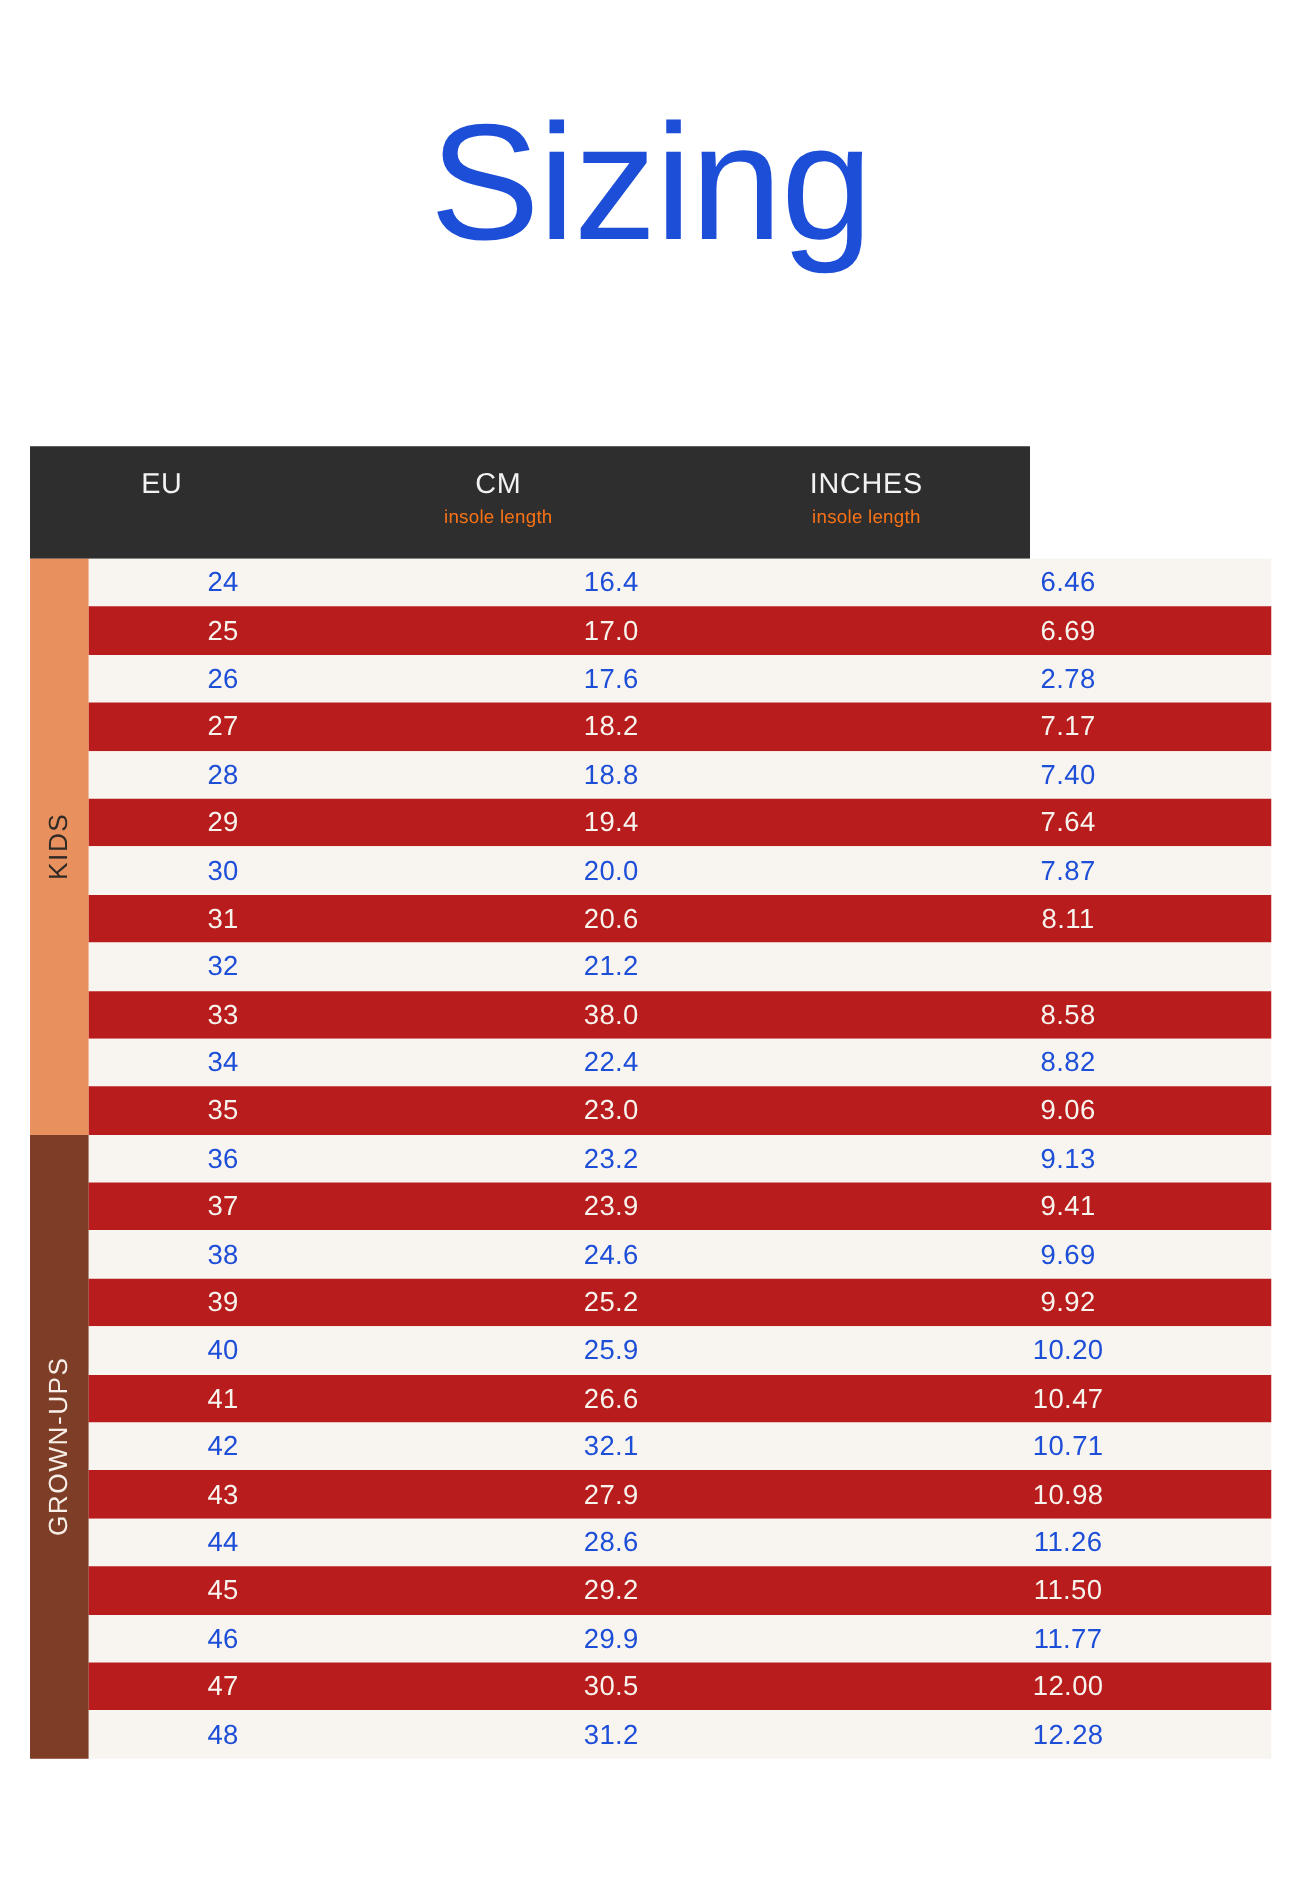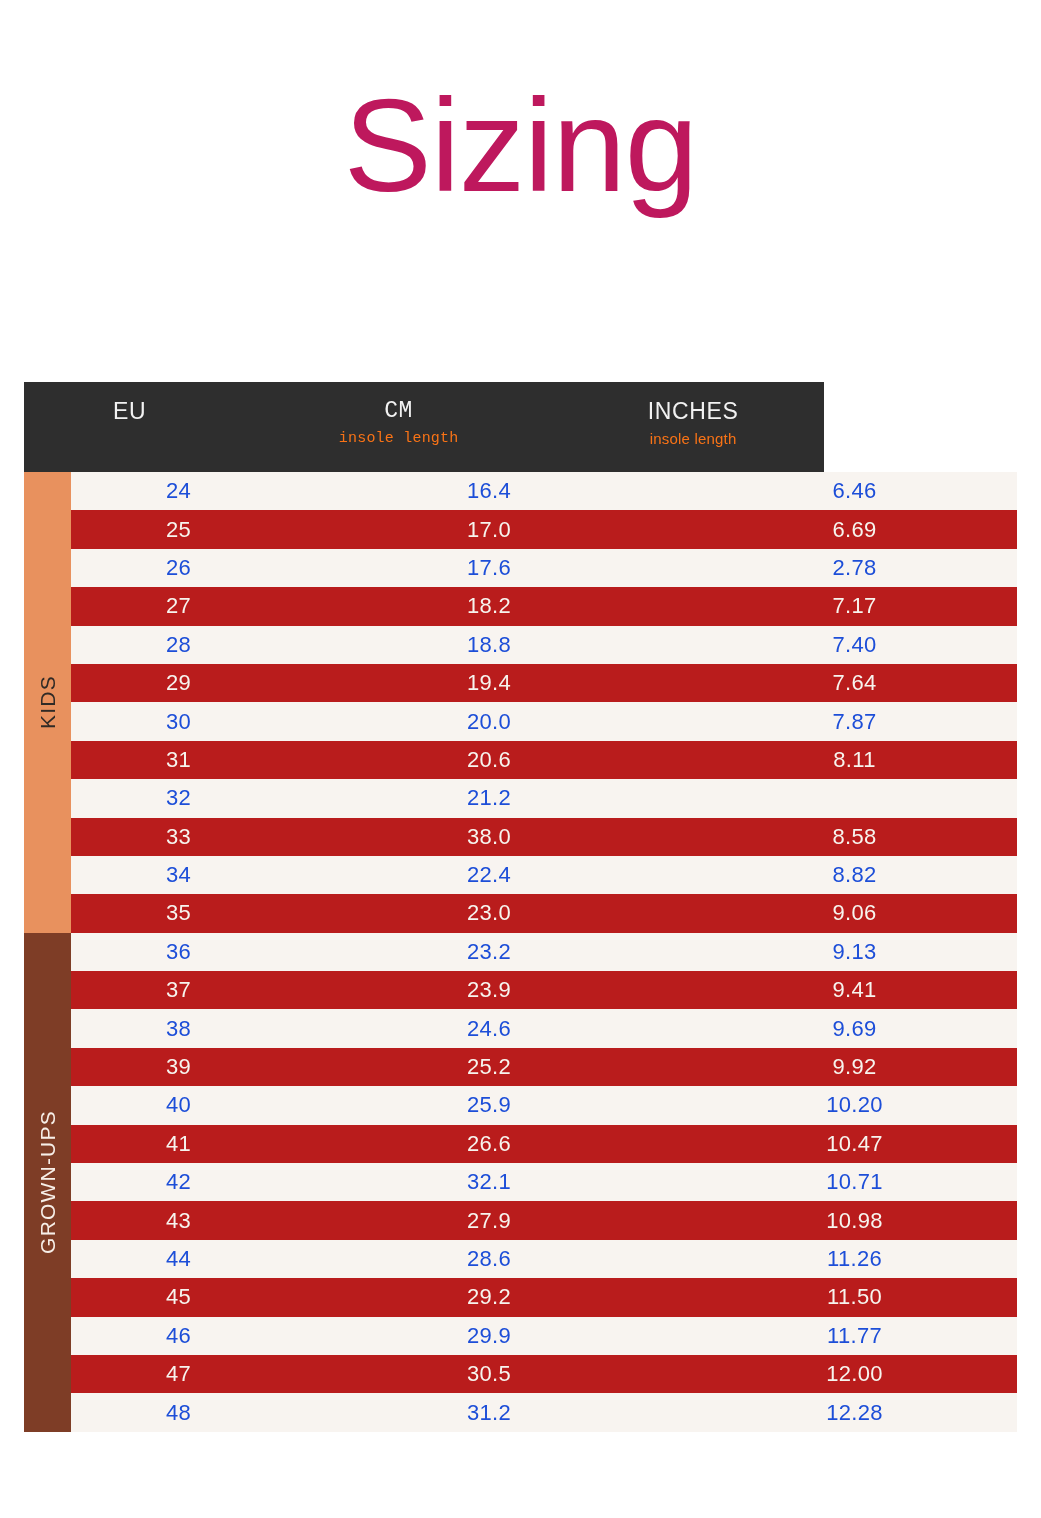--- a/index.html
+++ b/index.html
@@ -19,29 +19,29 @@
   #page-title {
     position: absolute;
     top: -18px;
     left: 0;
     width: 1041px;
     text-align: center;
     font-family: "Liberation Sans", sans-serif;
     font-size: 132px;
     font-weight: 400;
     letter-spacing: -1px;
-    color: #be185d;
+    color: #1d4ed8;
     line-height: 1.15;
   }
 
   
   #sizing-table {
     position: absolute;
     left: 24px;
-    top: 382px;
+    top: 357px;
     width: 800px;
   }
 
   
   .table-header {
     display: flex;
     background: #2e2e2e;
     height: 90px;
     box-sizing: border-box;
     padding-top: 14px;
@@ -60,21 +60,21 @@
   }
   .th .th-sub {
     font-size: 15px;
     font-weight: 400;
     letter-spacing: 0.2px;
     line-height: 1.6;
     display: block;
     color: #f97316;
   }
   .th-eu    { width: 262px; }
-  .th-cm    { width: 406px; font-family: Liberation Mono, monospace; }
+  .th-cm    { width: 406px; }
   .th-in    { width: 325px; }
 
   
   .table-body {
     position: relative;
     display: flex;
   }
 
   
   .side-col {

